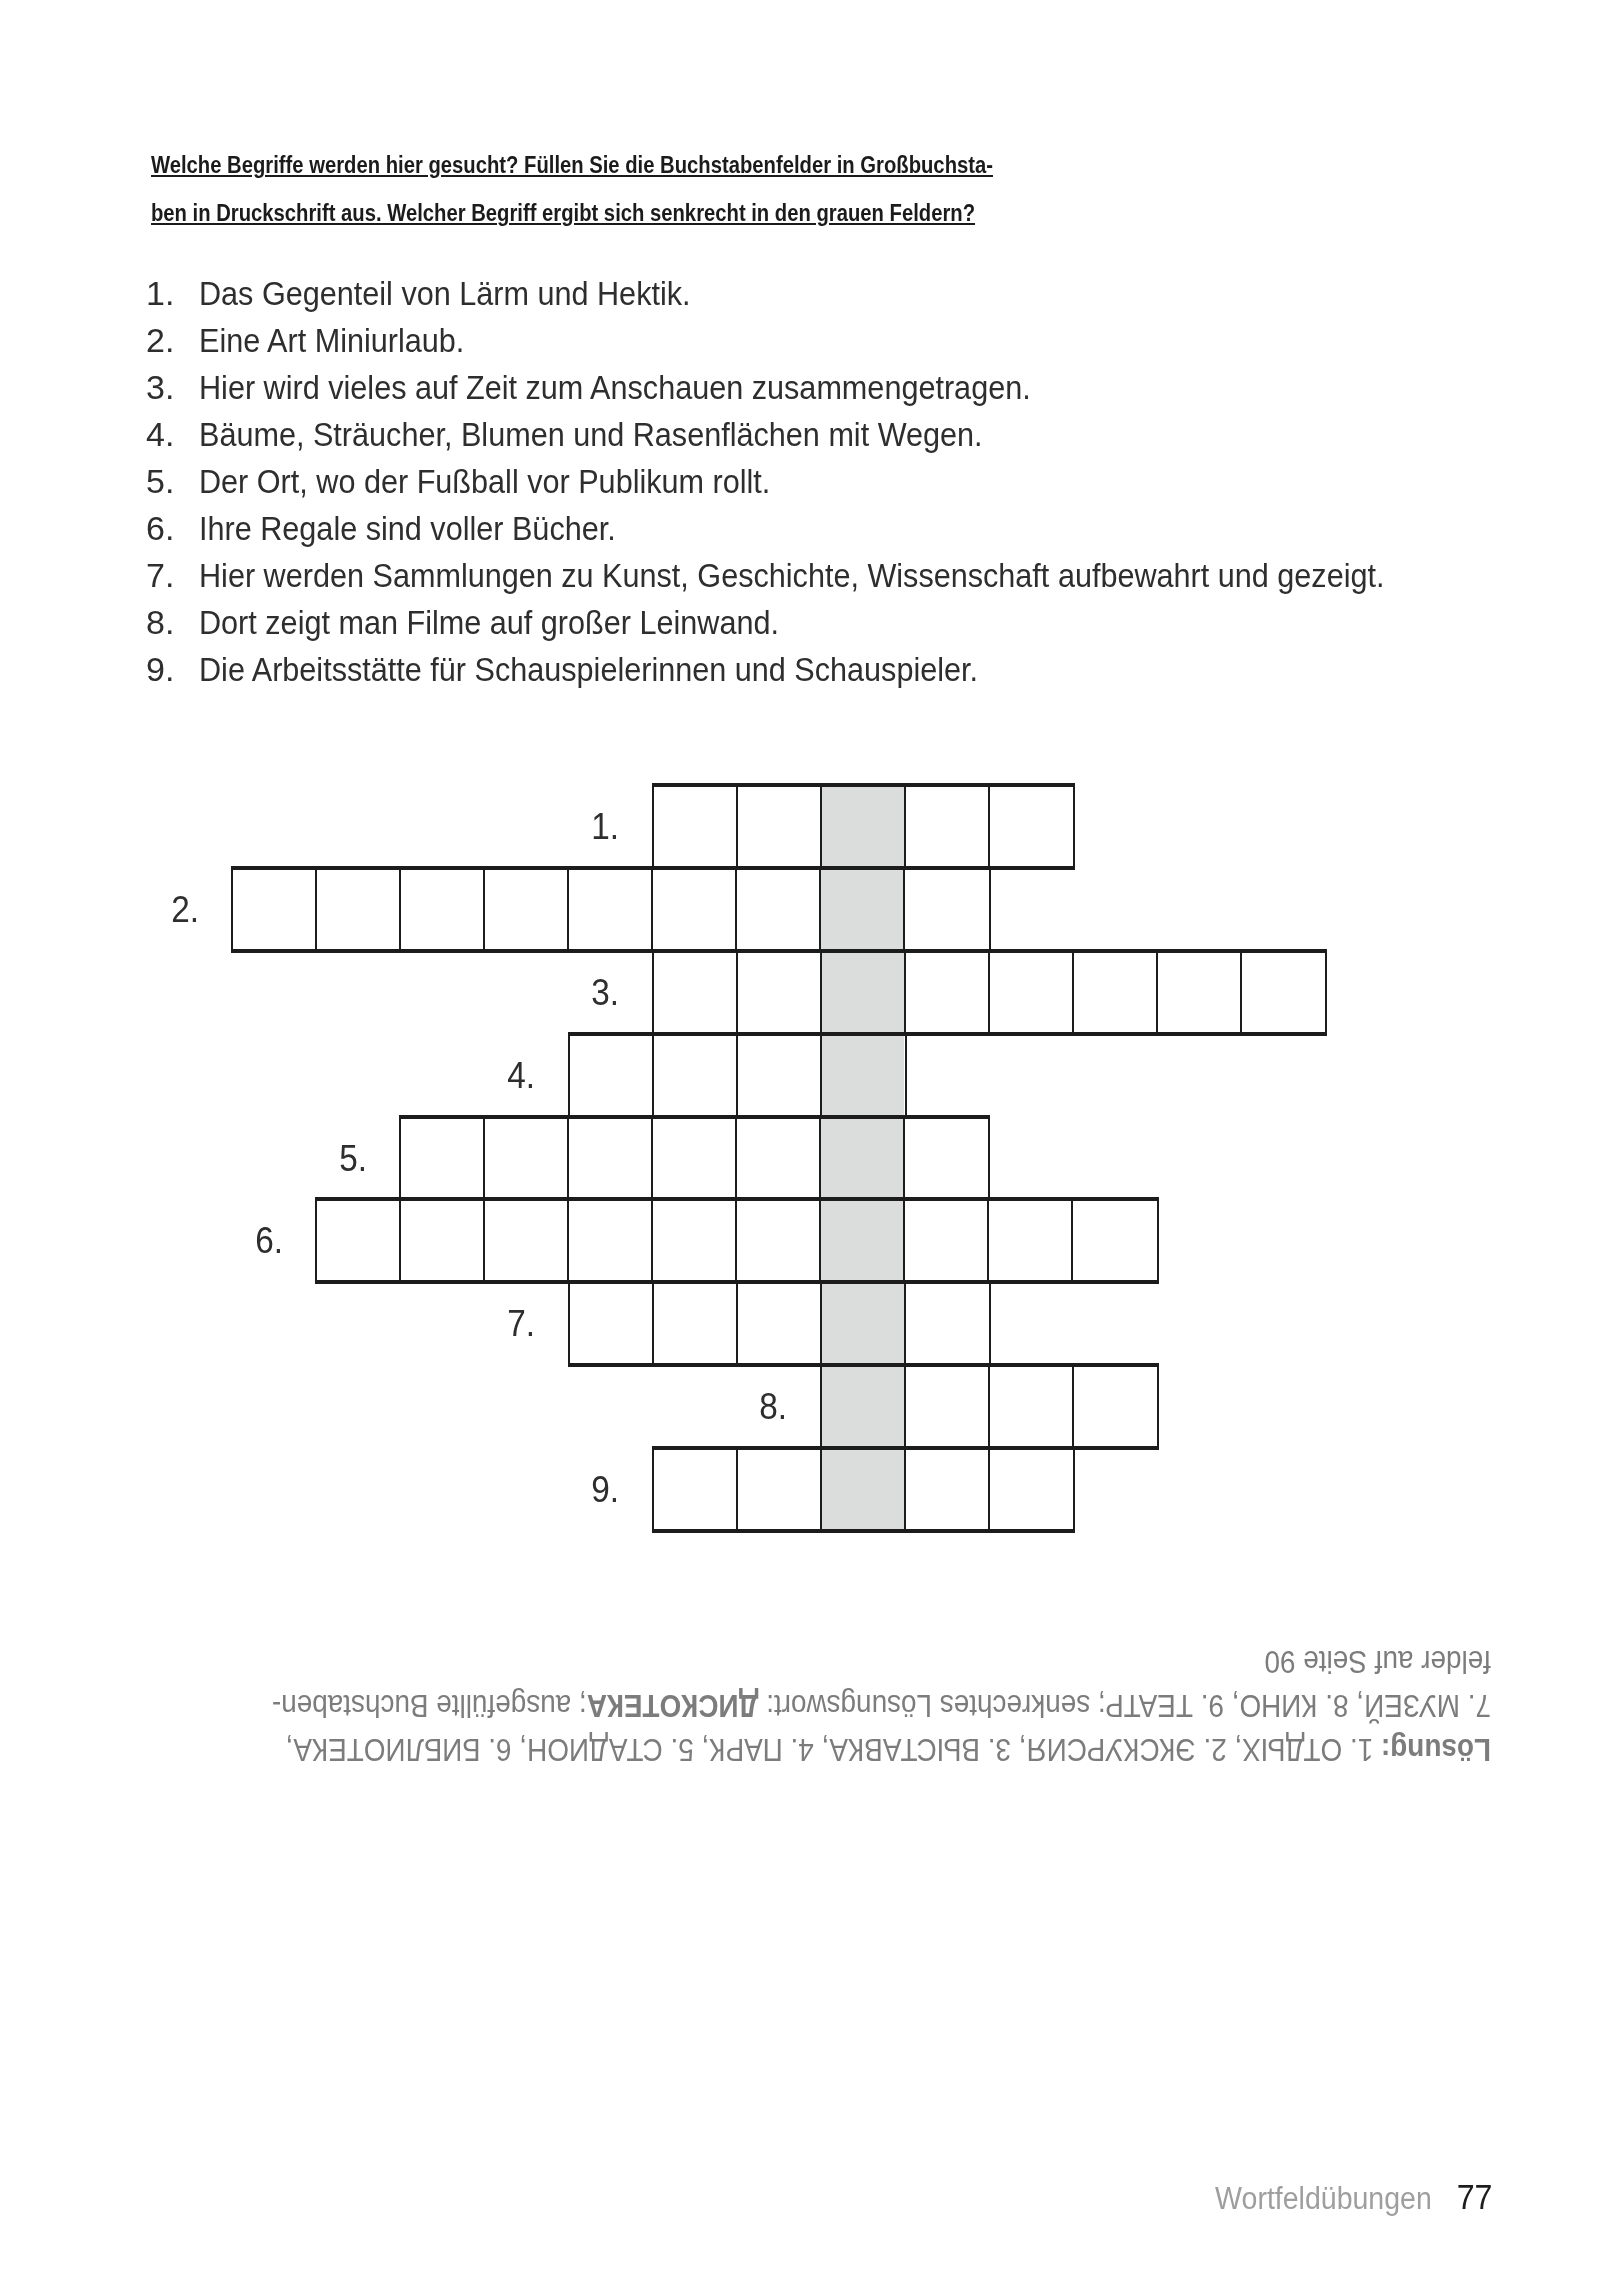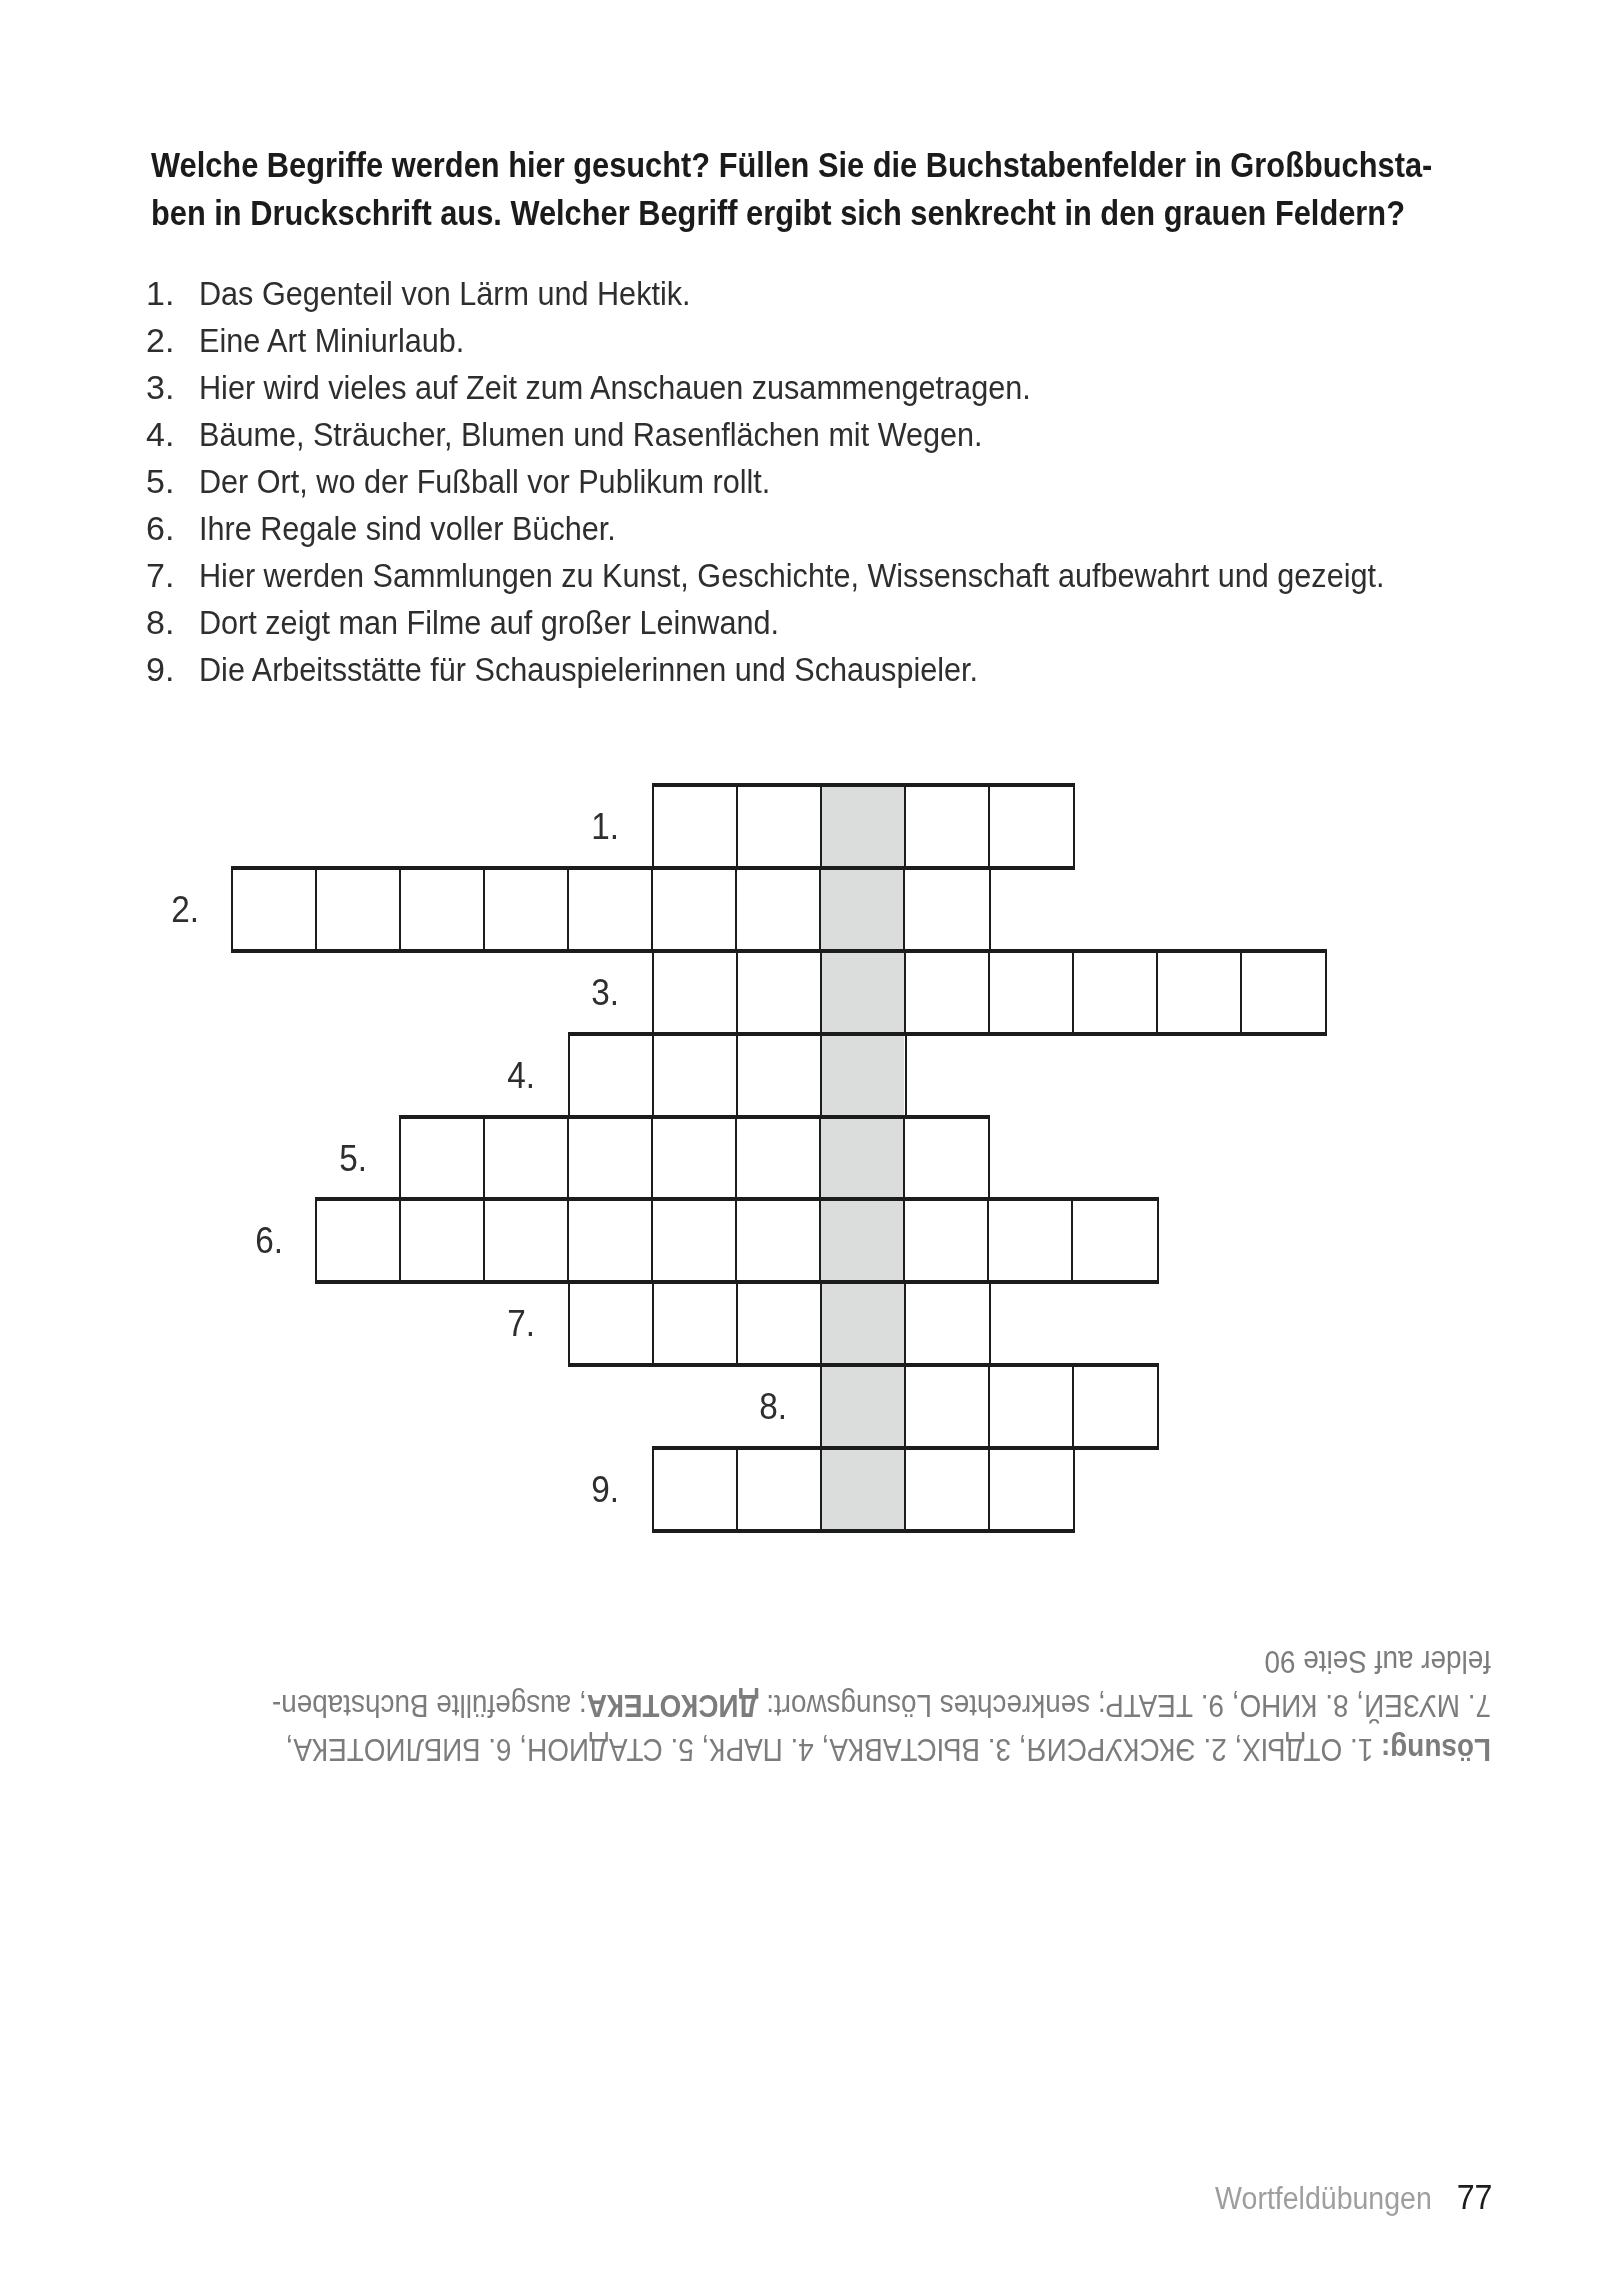--- a/index.html
+++ b/index.html
@@ -1,21 +1,21 @@
 <!DOCTYPE html>
 <html style="--ink: #1b1b1b; --body-text: #2e2e2e; --grid-line: #1c1c1c; --gray-cell: #dbdddd; --solution-text: #7c7c7c; --footer-section: #9e9e9e; --footer-page: #1d1d1d;font-size:13.6px"><head>
 <meta charset="utf-8">
 <style>
   html,body { margin:0; padding:0; }
   body {
     width:1623px; height:2295px; position:relative; background:#ffffff;
     font-family:"Liberation Sans", sans-serif; overflow:hidden;
   }
-  .heading { position:absolute; left:151px; top:141px; font-size:35px; font-weight:bold;
-             line-height:48px; color:var(--ink); }
+  .heading { position:absolute; left:151px; top:141px; font-size:23px; font-weight:bold;
+             line-height:48px; color:var(--ink);text-decoration:underline; }
   .hline { white-space:nowrap; transform:scaleX(0.88); transform-origin:0 50%; }
 
   .clues { position:absolute; left:146px; top:270px; font-size:34px; color:var(--body-text); }
   .clue { display:flex; align-items:baseline; line-height:47px; height:47px; }
   .clue .num { width:53px; flex:none; }
   .cond { white-space:nowrap; display:inline-block; transform:scaleX(0.9); transform-origin:0 50%; }
 
   #crossword { position:absolute; left:0; top:0; width:100%; height:100%; }
   .cw-row { position:absolute; display:flex; box-sizing:border-box;
             border-top:4.2px solid var(--grid-line); border-bottom:4.2px solid var(--grid-line);

